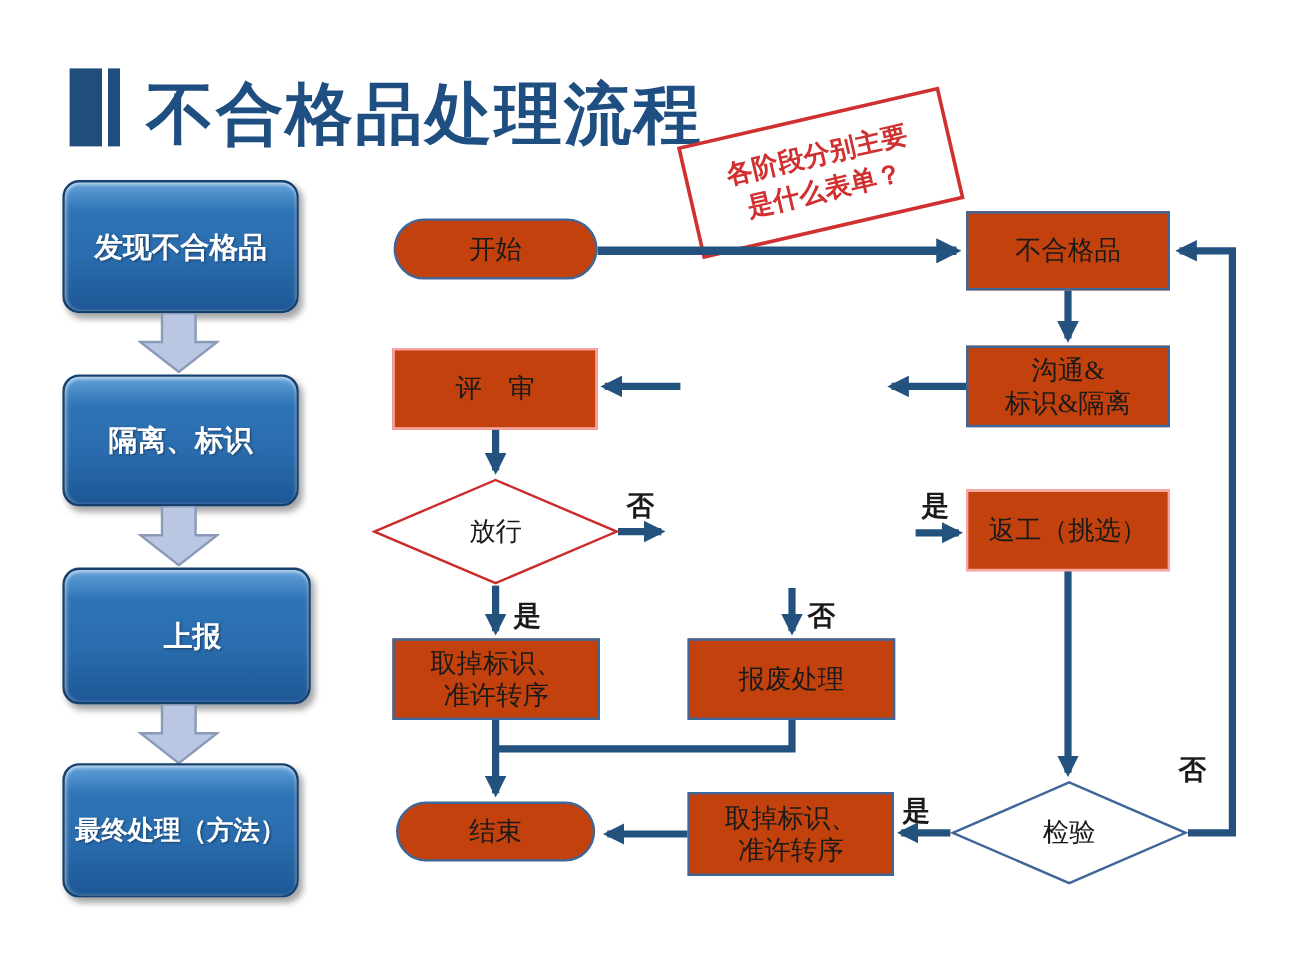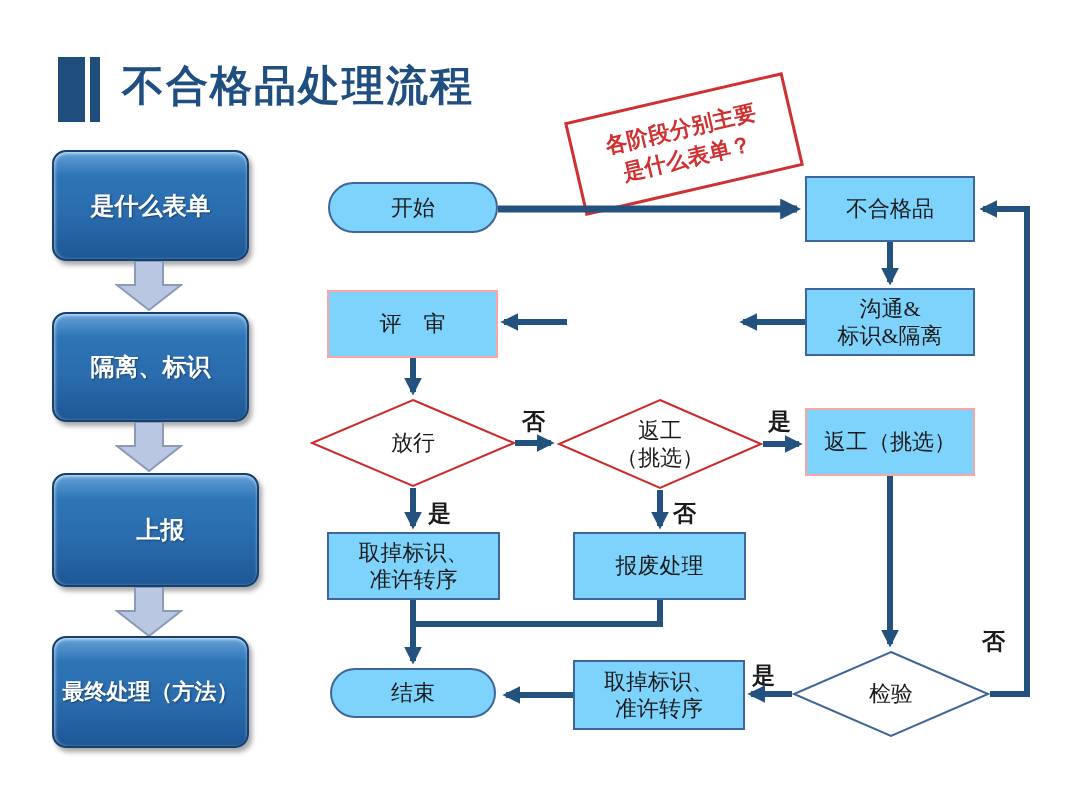--- a/index.html
+++ b/index.html
@@ -2,39 +2,39 @@
 <html><head>
 <meta charset="utf-8">
 <style>
   html,body{margin:0;padding:0;background:#ffffff;}
   #canvas{position:relative;width:1080px;height:810px;background:#ffffff;overflow:hidden;
           font-family:"Liberation Sans","DejaVu Sans",sans-serif;}
 
   
   .title-bar-thick{position:absolute;left:58px;top:57px;width:27px;height:65px;background:#1f4e7d;}
   .title-bar-thin{position:absolute;left:90px;top:57px;width:10px;height:65px;background:#1f4e7d;}
-  .page-title{position:absolute;left:122px;top:58px;font-size:42px;font-weight:bold;color:#1f4e80;letter-spacing:2px;}
+  .page-title{position:absolute;left:122px;top:58px;font-size:56px;font-weight:bold;color:#1f4e80;letter-spacing:2px;}
 
   
   .side-box{position:absolute;left:52px;width:193px;border:2px solid #16406e;border-radius:14px;
             background:linear-gradient(180deg,#63a0d8 0%,#2e75b6 22%,#2a6cae 58%,#1d5795 100%);
             box-shadow:inset 0 2px 3px rgba(255,255,255,.5), inset 2px 0 3px rgba(255,255,255,.25), 3px 4px 5px rgba(0,0,0,.35);
             display:flex;align-items:center;justify-content:center;
             color:#ffffff;font-weight:bold;font-size:24px;text-align:center;
             text-shadow:1px 1px 2px rgba(0,0,0,.4);}
   .side-box.small-text{font-size:22px;}
   .side-arrow{position:absolute;left:115px;width:68px;height:50px;}
 
   
   .note{position:absolute;left:572px;top:96px;width:218px;height:90px;border:3px solid #d03030;
         transform:rotate(-13deg);display:flex;flex-direction:column;align-items:center;justify-content:center;
         color:#d03030;font-weight:bold;font-size:22px;line-height:1.35;background:transparent;}
 
   
-  .node{position:absolute;background:#7dd3fc;display:flex;flex-direction:column;align-items:center;justify-content:center;
+  .node{position:absolute;background:#c2410c;display:flex;flex-direction:column;align-items:center;justify-content:center;
         font-family:"Liberation Serif","DejaVu Serif",serif;font-size:22px;color:#1a1a1a;line-height:1.25;text-align:center;}
   .rect-blue{border:2px solid #3f6699;}
   .rect-red{border:2px solid #fca5a5;}
   .stadium{border:2px solid #3f6699;border-radius:27px;}
   .diamond{background:transparent;border:none;}
   .diamond svg{position:absolute;left:0;top:0;}
   .diamond .dlabel{position:relative;z-index:2;}
   .decision-label{position:absolute;font-family:"Liberation Serif","DejaVu Serif",serif;
                   font-size:23px;color:#1a1a1a;font-weight:bold;}
   #connectors{position:absolute;left:0;top:0;z-index:1;}
@@ -43,21 +43,21 @@
 </head>
 <body>
 
 <div id="canvas">
 
   <div class="title-bar-thick"></div>
   <div class="title-bar-thin"></div>
   <div class="page-title">不合格品处理流程</div>
 
   <div class="side-box" style="top:150px;height:107px;">
-    <span>是什么表单</span>
+    <span>发现不合格品</span>
   </div>
   <svg class="side-arrow" style="top:261px;" viewBox="0 0 68 50">
     <polygon points="20,0 48,0 48,24 66,24 34,49 2,24 20,24" fill="#b9c7e2" stroke="#8a9ab8" stroke-width="2"></polygon>
   </svg>
   <div class="side-box" style="top:312px;height:106px;">
     <span>隔离、标识</span>
   </div>
   <svg class="side-arrow" style="top:422px;" viewBox="0 0 68 50">
     <polygon points="20,0 48,0 48,24 66,24 34,49 2,24 20,24" fill="#b9c7e2" stroke="#8a9ab8" stroke-width="2"></polygon>
   </svg>
@@ -119,27 +119,20 @@
     <span>评　审</span>
   </div>
 
   <div class="node diamond" style="left:310px;top:398px;width:206px;height:90px;">
     <svg width="206" height="90">
       <polygon points="103,2 204,45 103,88 2,45" fill="#ffffff" stroke="#cc2b2b" stroke-width="2"></polygon>
     </svg>
     <span class="dlabel">放行</span>
   </div>
 
-  <div class="node diamond" style="left:557px;top:398px;width:206px;height:92px;">
-    <svg width="206" height="92">
-      <polygon points="103,2 204,46 103,90 2,46" fill="#ffffff" stroke="#cc2b2b" stroke-width="2"></polygon>
-    </svg>
-    <span class="dlabel">返工</span>
-    <span class="dlabel">（挑选）</span>
-  </div>
 
   <div class="node rect-red" style="left:805px;top:408px;width:166px;height:64px;align-items:center;">
     <span>返工（挑选）</span>
   </div>
 
   <div class="node rect-blue" style="left:327px;top:532px;width:169px;height:64px;">
     <span>取掉标识、</span>
     <span>准许转序</span>
   </div>
 

